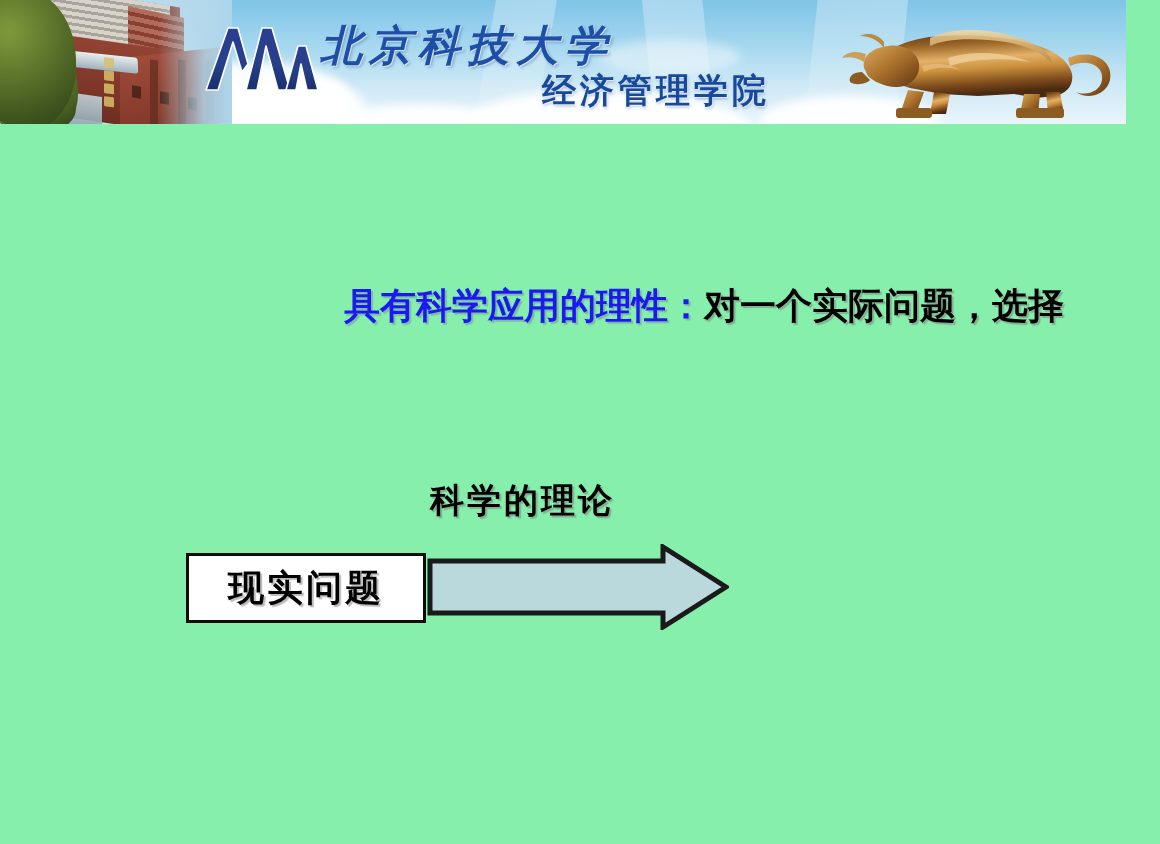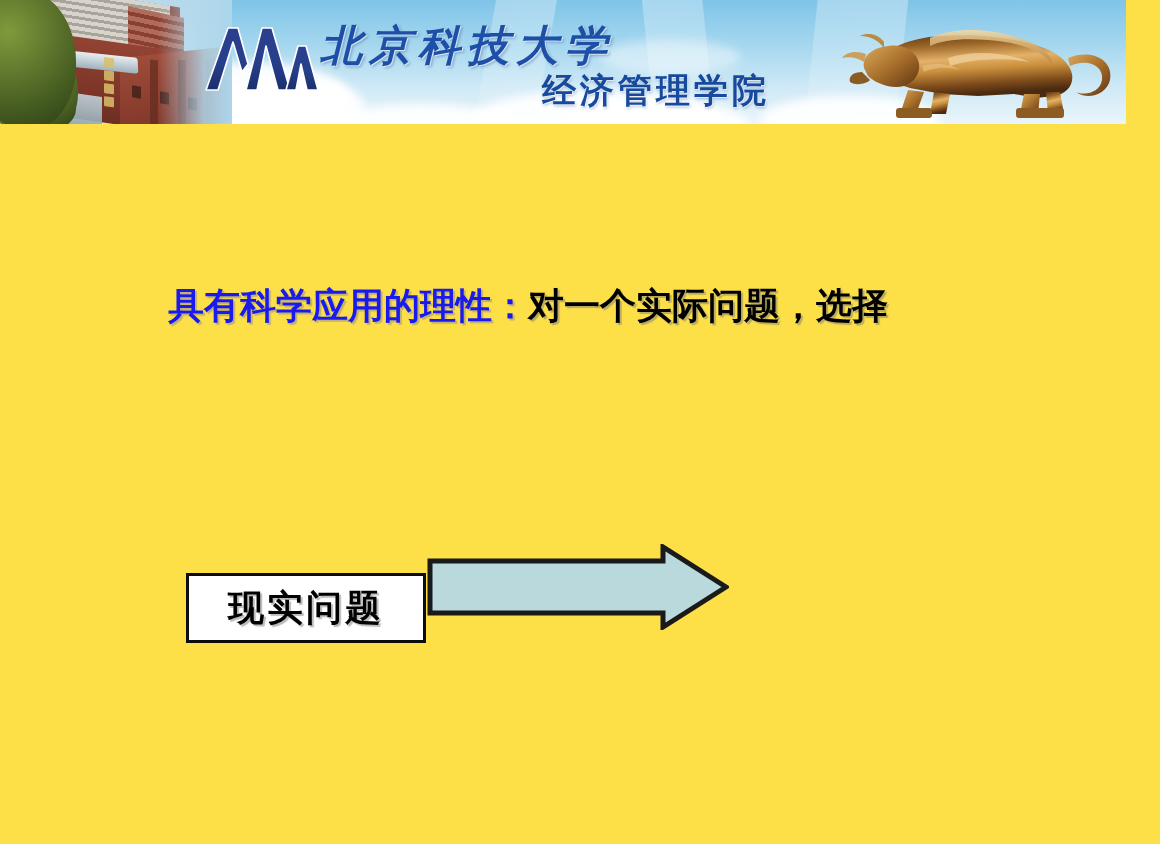--- a/index.html
+++ b/index.html
@@ -11,21 +11,21 @@
     width: 1160px;
     height: 844px;
     overflow: hidden;
     font-family: "DejaVu Sans", "Liberation Sans", sans-serif;
   }
 
   #slide {
     position: relative;
     width: 1160px;
     height: 844px;
-    background: #fde047;
+    background: #86efac;
     overflow: hidden;
   }
 
   
   #banner {
     position: absolute;
     left: 0;
     top: 0;
     width: 1126px;
     height: 124px;
@@ -233,20 +233,21 @@
     position: absolute;
     left: 96px;
     top: 266px;
     width: 968px;
     font-family: "DejaVu Sans", "Liberation Sans", sans-serif;
     font-size: 36px;
     font-weight: 700;
     line-height: 80px;
     color: #000000;
     text-shadow: 2px 2px 1px rgba(120,120,120,0.5);
+    text-align: right;
   }
   #body-text .line { white-space: nowrap; }
   #body-line-1 { padding-left: 72px; }
   #body-line-2 { padding-left: 8px; }
   .hl-blue {
     color: #1a1aee;
     text-shadow: 2px 2px 1px rgba(120,120,160,0.45);
   }
 
   
@@ -277,21 +278,20 @@
     display: flex;
     align-items: center;
     justify-content: center;
     font-family: "DejaVu Sans", "Liberation Sans", sans-serif;
     font-size: 36px;
     font-weight: 700;
     color: #000000;
     letter-spacing: 3px;
     text-shadow: 2px 2px 1px rgba(120,120,120,0.5);
     white-space: nowrap;
-    margin-top: 20px;
   }
   #box-problem {
     left: 6px;
     top: 83px;
     width: 240px;
     height: 70px;
   }
   #box-solution {
     left: 551px;
     top: 72px;
@@ -426,20 +426,21 @@
     </div>
   </div>
 
 
   <div id="body-text">
     <div class="line" id="body-line-1"><span class="hl-blue">具有科学应用的理性：</span><span>对一个实际问题，选择</span></div>
   </div>
 
   <div id="flow-diagram">
 
+    <div id="arrow-label">科学的理论</div>
 
     <div class="flow-box" id="box-problem">现实问题</div>
 
     <div id="flow-arrow">
       <svg width="302" height="86" viewBox="0 0 302 86" xmlns="http://www.w3.org/2000/svg">
         <path d="M3 17 L236 17 L236 3 L299 43 L236 83 L236 69 L3 69 Z" fill="#b9d9dc" stroke="#1a1a1a" stroke-width="5" stroke-linejoin="miter"></path>
       </svg>
     </div>
 
   </div>

